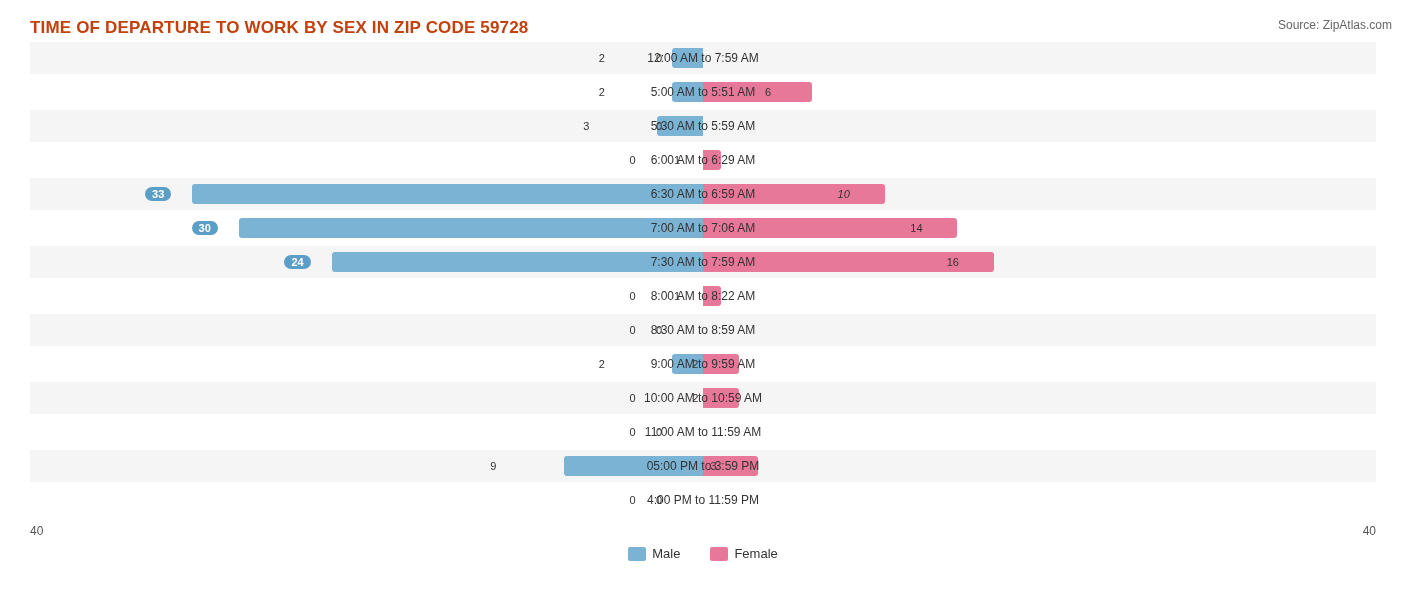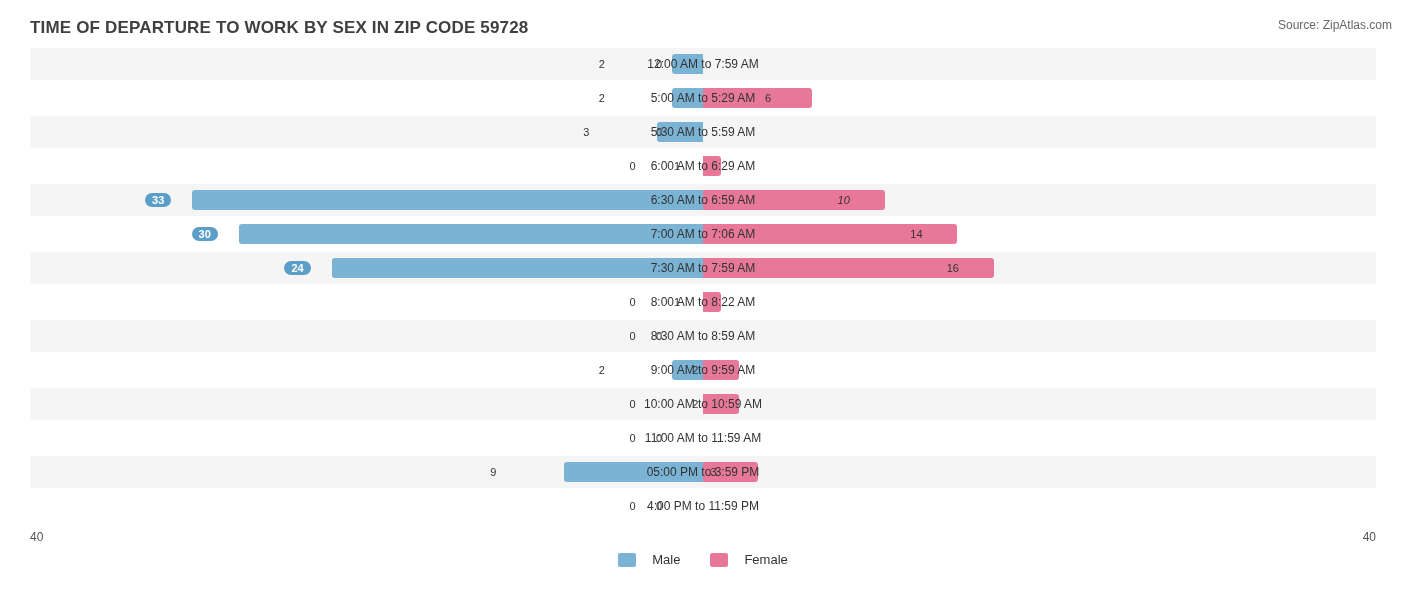--- a/index.html
+++ b/index.html
@@ -11,23 +11,23 @@
       position: relative;
     }
     .chart-container {
       width: 1406px;
       padding: 18px 30px 40px 30px;
       position: relative;
     }
     .chart-title {
       font-size: 17px;
       font-weight: bold;
-      color: #404040;
+      color: #c2410c;
       text-align: left;
-      margin-bottom: 10px;
+      margin-bottom: 4px;
       letter-spacing: 0.01em;
     }
     .source-label {
       position: absolute;
       top: 18px;
       right: 14px;
       font-size: 12px;
       color: #666;
     }
     .chart-area {
@@ -118,21 +118,21 @@
     }
     .legend {
       display: flex;
       justify-content: center;
       gap: 30px;
       margin-top: 8px;
     }
     .legend-item {
       display: flex;
       align-items: center;
-      gap: 16px;
+      gap: 6px;
       font-size: 13px;
       color: #333;
     }
     .legend-box {
       width: 18px;
       height: 14px;
       border-radius: 2px;
     }
     .male-box { background: #7ab3d4; }
     .female-box { background: #e8789a; }
@@ -146,21 +146,21 @@
 
   <div class="chart-area" id="chart-area">
 
   <div class="row">
         <div class="label-center">12:00 AM to 7:59 AM</div>
         <div class="bar-male" style="width: 2.3%;"></div>
         <div class="value-male" style="right: 57.3%;">2</div>
         <div class="value-female" style="left: 46.5%;">0</div>
       </div>
       <div class="row">
-        <div class="label-center">5:00 AM to 5:29 AM</div>
+        <div class="label-center">5:00 AM to 5:51 AM</div>
         <div class="bar-male" style="width: 2.3%;"></div>
         <div class="value-male" style="right: 57.3%;">2</div>
         <div class="bar-female" style="width: 8.1%;"></div>
         <div class="value-female" style="left: 54.6%;">6</div>
       </div>
       <div class="row">
         <div class="label-center">5:30 AM to 5:59 AM</div>
         <div class="bar-male" style="width: 3.45%;"></div>
         <div class="value-male" style="right: 58.45%;">3</div>
         <div class="value-female" style="left: 46.5%;">0</div>

